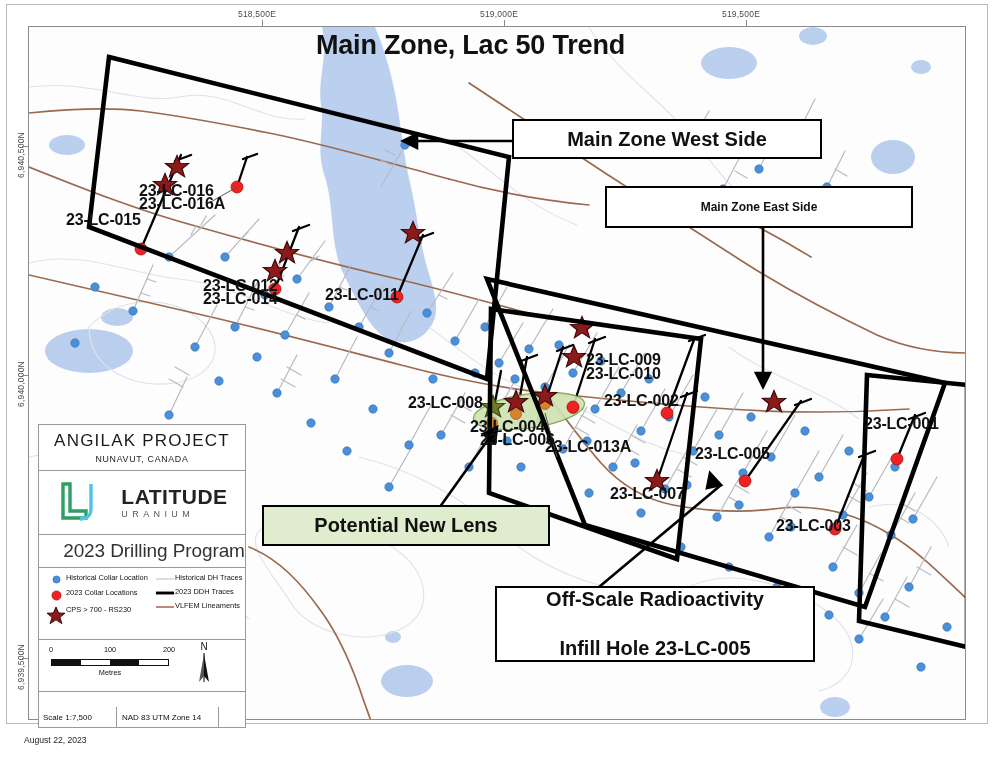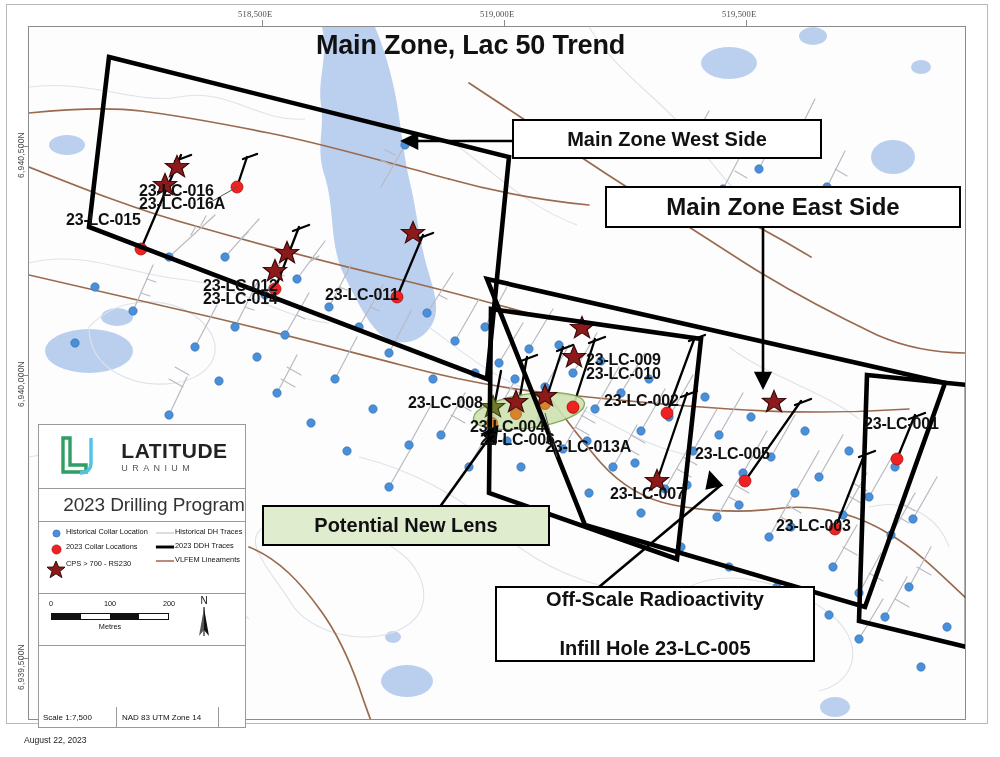--- a/index.html
+++ b/index.html
@@ -4,41 +4,41 @@
 <style>
   html,body{margin:0;padding:0;background:#fff;}
   body{width:1000px;height:757px;font-family:"Liberation Sans",sans-serif;overflow:hidden;position:relative;}
 
   #stage{position:absolute;left:0;top:0;width:1000px;height:757px;background:#ffffff;}
 
   
   .frame-outer{position:absolute;left:6px;top:4px;width:982px;height:720px;border:1px solid #b9b9b9;box-sizing:border-box;background:#fff;}
   .map-frame{position:absolute;left:28px;top:26px;width:938px;height:694px;border:1px solid #8b8b8b;box-sizing:border-box;overflow:hidden;background:#fdfdfd;}
 
-  .gx-label{position:absolute;font-size:8.5px;color:#4b4b4b;letter-spacing:.2px;white-space:nowrap;font-family:Liberation Serif, serif;}
+  .gx-label{position:absolute;font-size:8.5px;color:#4b4b4b;letter-spacing:.2px;white-space:nowrap;}
   .gy-label{position:absolute;font-size:8.5px;color:#4b4b4b;letter-spacing:.2px;white-space:nowrap;
             transform-origin:0 0;transform:rotate(-90deg);}
   .tick-h{position:absolute;top:20px;width:1px;height:6px;background:#8b8b8b;}
   .tick-v{position:absolute;left:22px;width:6px;height:1px;background:#8b8b8b;}
 
   
   #mapsvg{position:absolute;left:0;top:0;width:938px;height:694px;display:block;}
 
   
   .map-title{position:absolute;left:316px;top:30px;font-size:27px;font-weight:bold;color:#111;
              letter-spacing:-.2px;white-space:nowrap;}
 
   
   .callout{position:absolute;background:#fff;border:2.4px solid #000;box-sizing:border-box;
            display:flex;align-items:center;justify-content:center;font-weight:bold;color:#111;}
   .callout.green{background:#dfeccd;border-width:2.2px;}
   .callout span{display:block;text-align:center;line-height:1.22;}
 
   #cal-west{left:512px;top:119px;width:310px;height:40px;font-size:20px;}
-  #cal-east{left:605px;top:186px;width:356px;height:42px;font-size:24px;}
+  #cal-east{left:605px;top:186px;width:308px;height:42px;font-size:12px;}
   #cal-lens{left:262px;top:505px;width:288px;height:41px;font-size:20px;}
   #cal-off {left:495px;top:586px;width:320px;height:76px;font-size:20px;}
 
   
   .hole-label{position:absolute;font-size:16px;font-weight:bold;color:#111;white-space:nowrap;
               letter-spacing:-.2px;line-height:1.12;}
 
   
   .legend{position:absolute;left:38px;top:424px;width:208px;height:304px;background:#fff;
           border:1px solid #9a9a9a;box-sizing:border-box;}
@@ -475,20 +475,24 @@
       <div class="hole-label" style="left: 586px; top: 365px;">23-LC-010</div>
       <div class="hole-label" style="left: 604px; top: 392px;">23-LC-002</div>
       <div class="hole-label" style="left: 610px; top: 485px;">23-LC-007</div>
       <div class="hole-label" style="left: 695px; top: 445px;">23-LC-005</div>
       <div class="hole-label" style="left: 776px; top: 517px;">23-LC-003</div>
       <div class="hole-label" style="left: 864px; top: 415px;">23-LC-001</div>
     </div>
 
   <div class="legend">
 
+    <div class="lg-sec lg-title">
+      <div class="t1">ANGILAK PROJECT</div>
+      <div class="t2">NUNAVUT, CANADA</div>
+    </div>
 
     <div class="lg-sec lg-logo">
       <svg width="48" height="46" viewBox="0 0 48 46">
         <path d="M7,4 L7,38 L30,38 L30,31 L14,31 L14,4 Z" fill="none" stroke="#2e9e63" stroke-width="3.4"></path>
         <path d="M35,4 L35,29 C35,36 30,39 24,39" fill="none" stroke="#4fc3e8" stroke-width="3.4"></path>
       </svg>
       <div class="wordmark">
         <div class="wm1">LATITUDE</div>
         <div class="wm2">URANIUM</div>
       </div>

